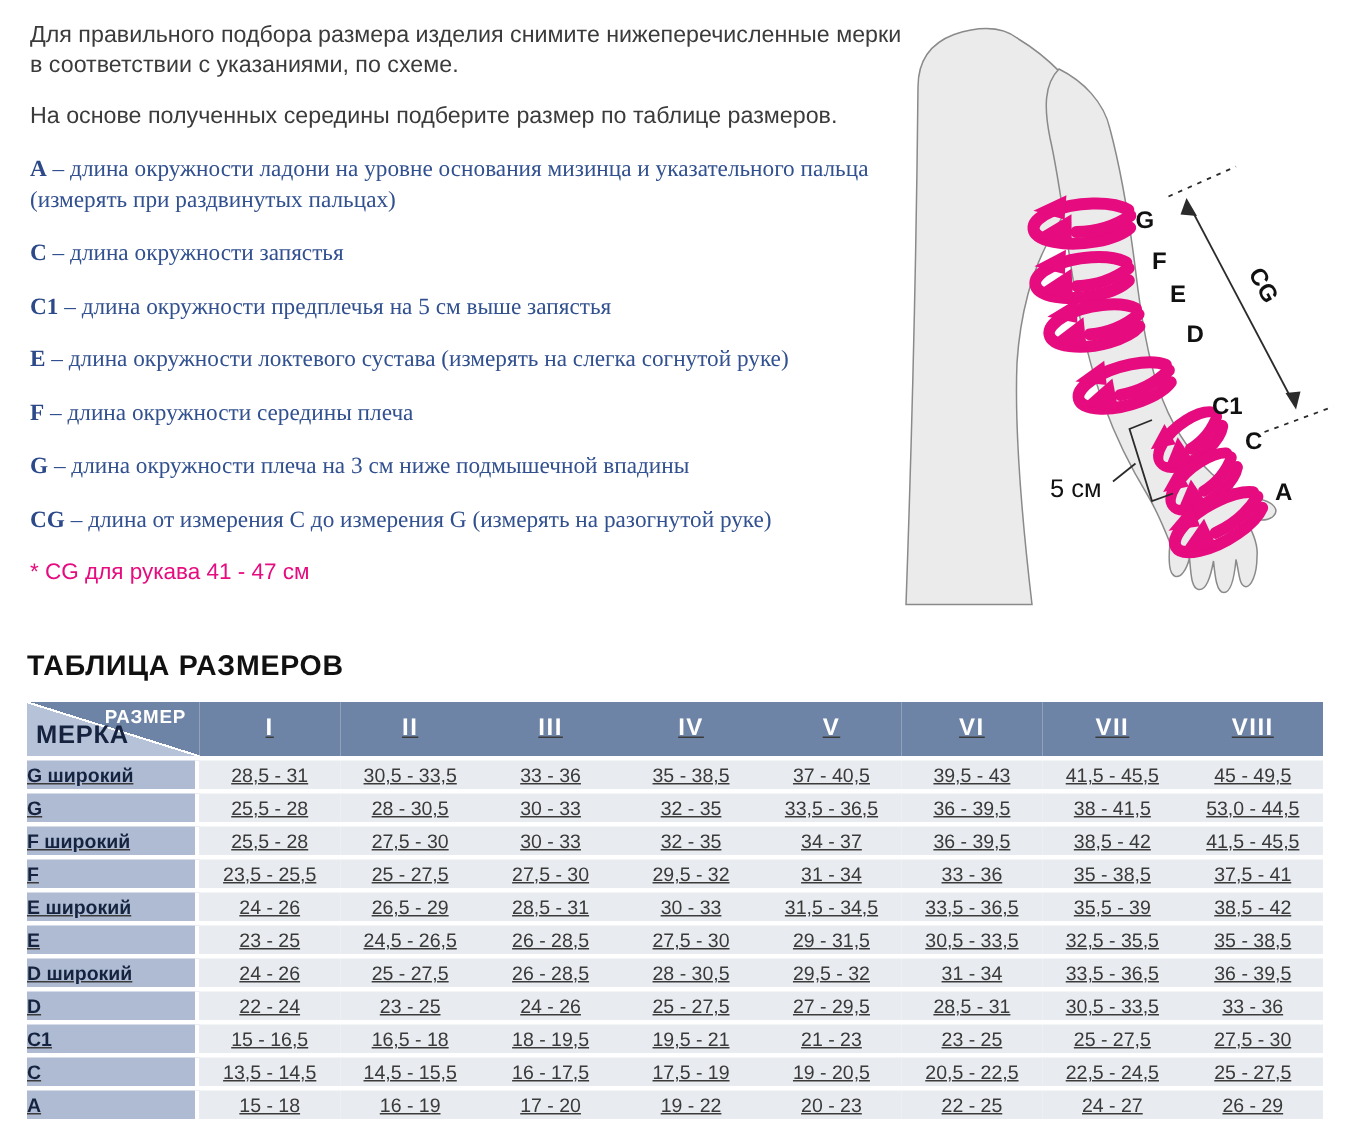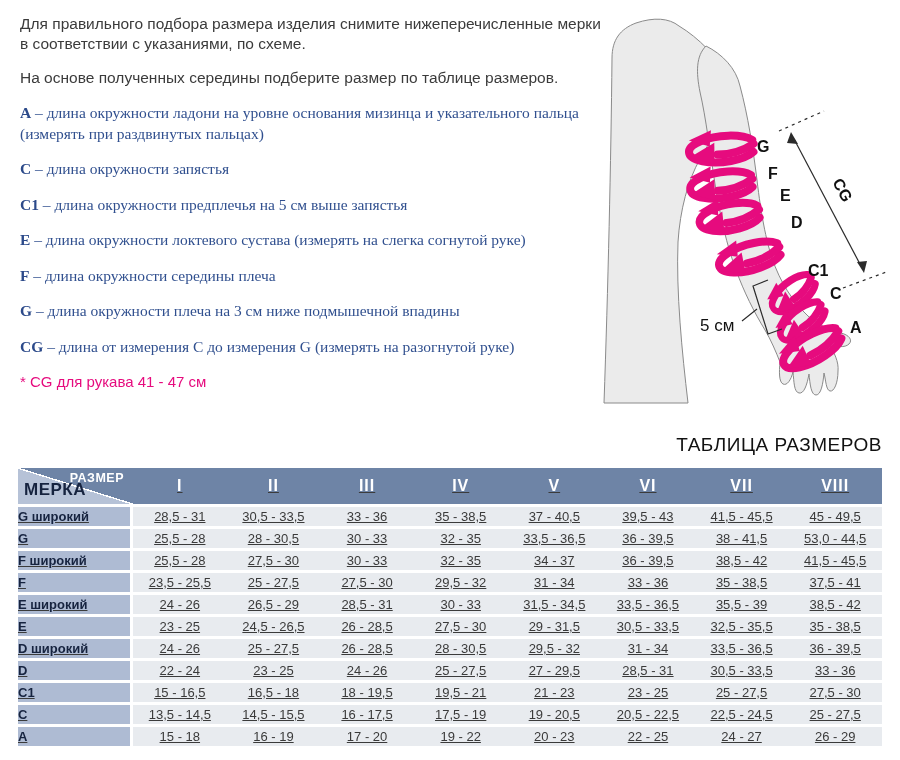--- a/index.html
+++ b/index.html
@@ -18,21 +18,21 @@
   .arm-fill{fill:#ebebeb;stroke:#8a8a8a;stroke-width:1;}
   .wr{fill:none;stroke:#e60b7e;stroke-width:8;stroke-linecap:round;}
   .wf{fill:#e60b7e;}
   .thin{stroke:#2b2b2b;stroke-width:1.2;fill:none;}
   .dash{stroke:#2b2b2b;stroke-width:1.2;fill:none;stroke-dasharray:3,4;}
   .dlabel{font-family:"Liberation Sans",sans-serif;font-size:16px;font-weight:bold;fill:#111;}
   .dlabel-big{font-family:"Liberation Sans",sans-serif;font-size:17px;font-weight:normal;fill:#111;}
   .ah{fill:#2b2b2b;}
   
   .table-wrap{position:absolute;left:18px;top:434px;width:864px;}
-  .tbl-title{font-size:19px;font-weight:normal;color:#111;text-align:right;letter-spacing:.5px;margin:0 0 9px 0;}
+  .tbl-title{font-size:19px;font-weight:bold;color:#111;text-align:left;letter-spacing:.5px;margin:0 0 9px 0;}
   table.sizes{width:864px;border-collapse:separate;border-spacing:0 3px;table-layout:fixed;text-decoration:underline;}
   table.sizes th,table.sizes td{padding:0;margin:0;}
   .hd{background:#6e84a6;color:#ffffff;font-weight:bold;font-size:16px;height:36px;text-align:center;letter-spacing:1px;}
   .corner{
     position:relative;height:36px;width:115px;
     background:linear-gradient(to bottom left,#6e84a6 0 49.2%,#ffffff 49.2% 51.2%,#b6c2d7 51.2% 100%);
   }
   .corner .top{position:absolute;top:3px;right:9px;color:#ffffff;font-weight:bold;font-size:12.5px;letter-spacing:.5px;}
   .corner .bot{position:absolute;bottom:4px;left:6px;color:#16233f;font-weight:bold;font-size:17px;letter-spacing:.5px;}
   td.rlabel{background:#aebbd3;color:#16233f;font-weight:bold;font-size:13px;

